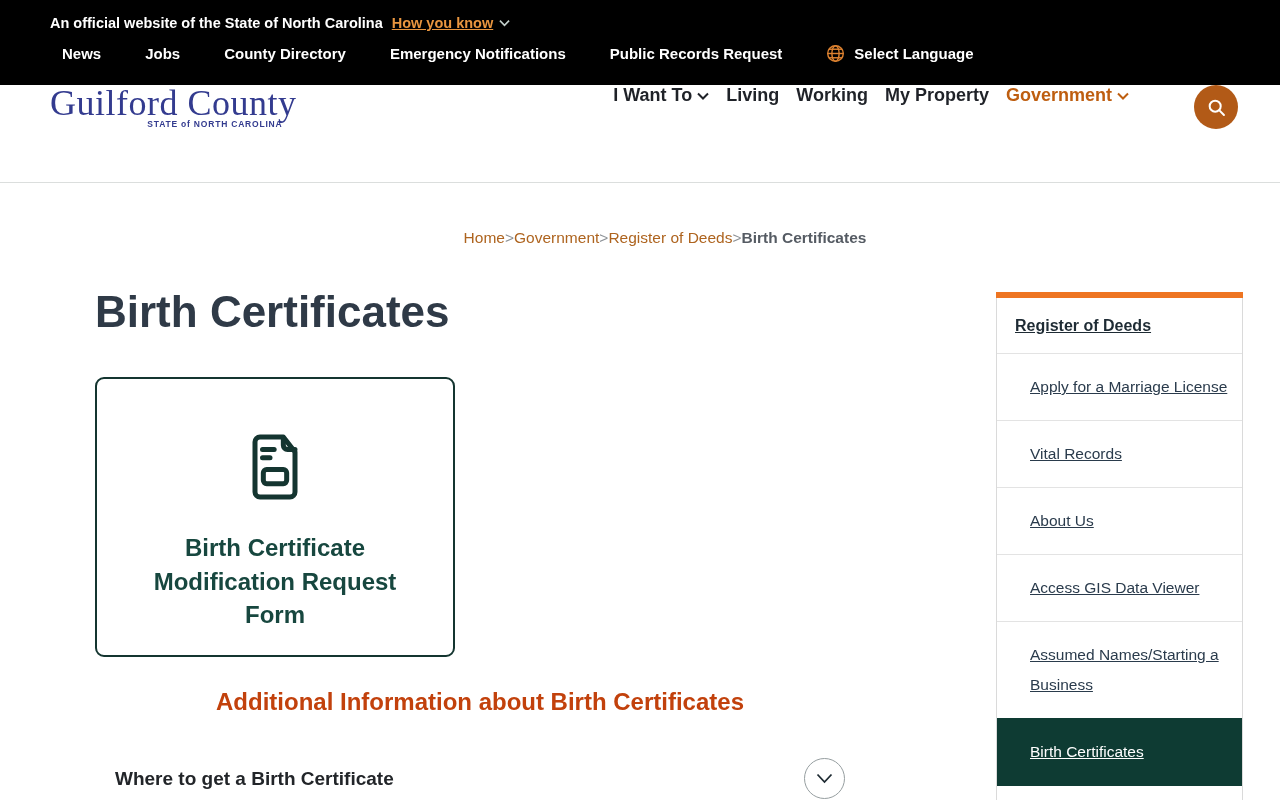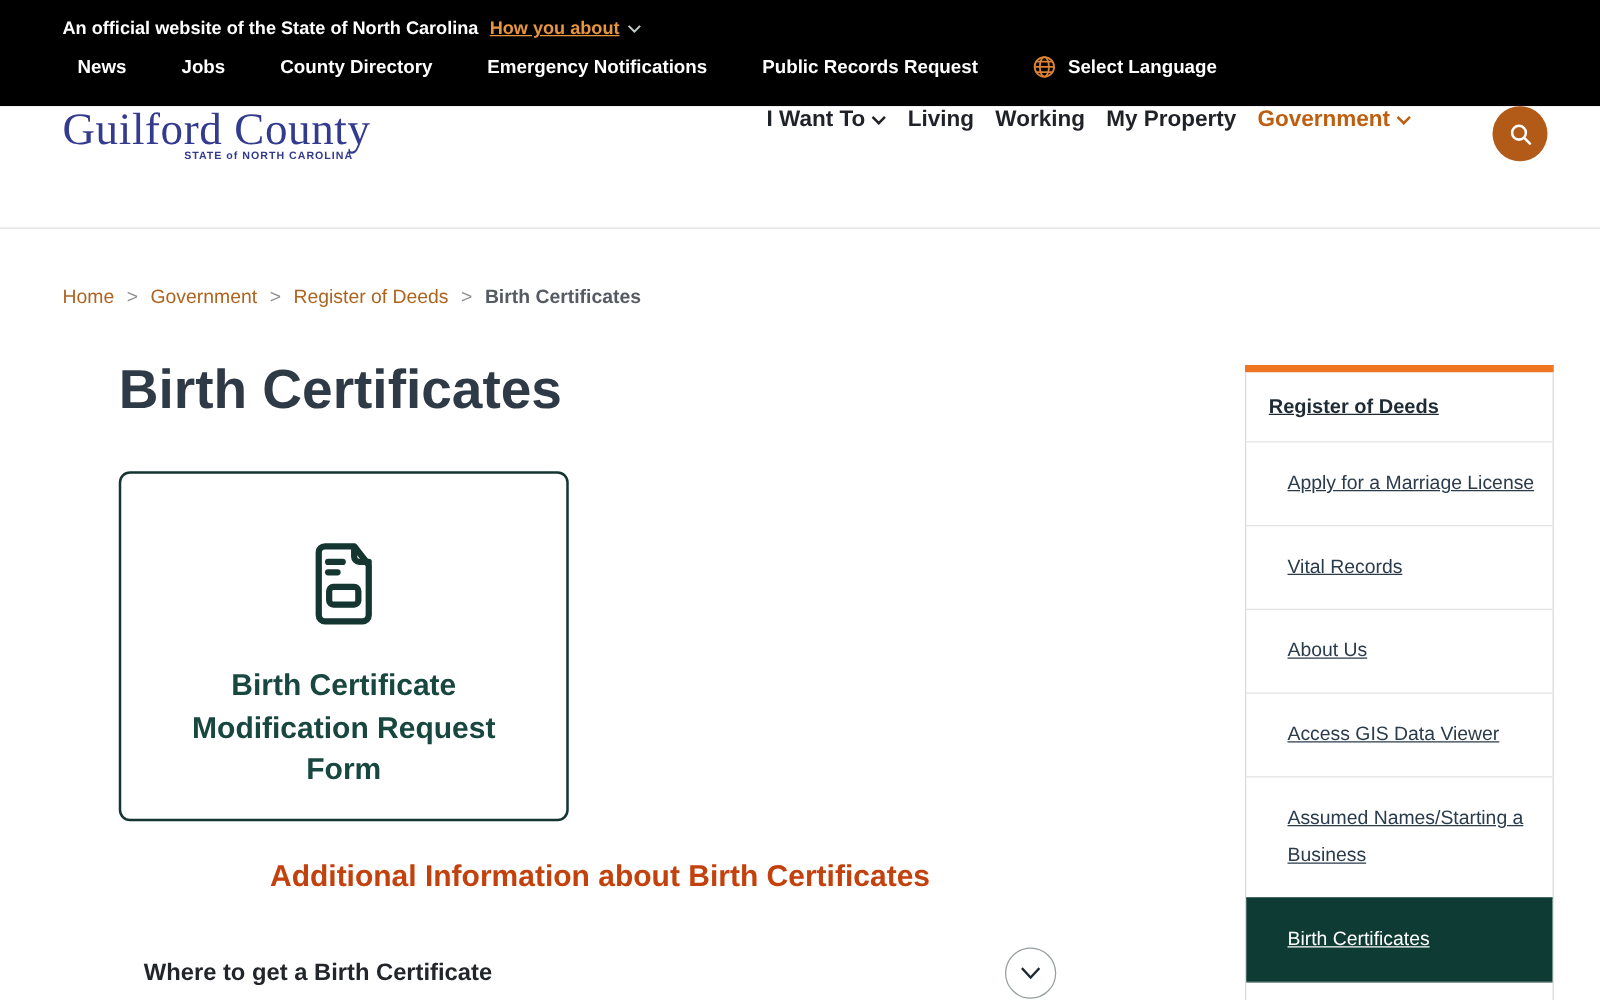--- a/index.html
+++ b/index.html
@@ -25,21 +25,21 @@
   .logo-sub { font-size:8.5px; font-weight:700; color:#333B8F; letter-spacing:0.8px;
               text-align:right; margin:-2px 14px 0 0; }
   .main-nav { margin-left:auto; display:flex; align-items:center; gap:17px;
               font-size:18px; font-weight:700; color:#1F2228; }
   .main-nav .nav-item { display:flex; align-items:center; gap:5px; cursor:pointer; }
   .nav-item.accent { color:#BE5E10; }
   .search-btn { width:44px; height:44px; border-radius:50%; background:#B25A17; border:none;
                 display:flex; align-items:center; justify-content:center; margin-left:65px; cursor:pointer; }
 
   
-  .breadcrumb { padding:46px 0 0 50px; font-size:15.5px; display:flex; gap:10px; align-items:center; }
+  .breadcrumb { padding:46px 0 0 50px; font-size:15.5px; display:flex; align-items:center;justify-content:center; }
   .crumb-link { color:#AE641F; text-decoration:none; cursor:pointer; }
   .crumb-sep { color:#8C9196; }
   .crumb-current { color:#555B63; font-weight:700; }
 
   
   .page { position:relative; }
   .main-col { margin-left:95px; width:770px; }
   .page-title { margin-top:40px; font-size:44px; font-weight:600; color:#2F3A47; }
 
   .cards { display:flex; gap:50px; margin-top:40px; }
@@ -66,21 +66,21 @@
                   text-decoration:underline; border-top:1px solid #E3E3E3; line-height:30px; cursor:pointer; }
   .sidebar-item.active { background:#0E3B33; color:#fff; border-top-color:#0E3B33; }
   .sidebar-item.active + .sidebar-item { border-top-color:#0E3B33; }
 </style>
 </head>
 <body>
 
 <div class="topbar">
   <div class="official-row">
     <span>An official website of the State of North Carolina</span>
-    <span class="official-link">How you about</span>
+    <span class="official-link">How you know</span>
     <span class="official-chev">
       <svg width="11" height="8" viewBox="0 0 12 8">
           <polyline points="1,1.5 6,6.5 11,1.5" fill="none" stroke="currentColor" stroke-width="1.8"></polyline>
         </svg>
     </span>
   </div>
   <nav class="util-nav">
     <a class="util-link">News</a>
     <a class="util-link">Jobs</a>
     <a class="util-link">County Directory</a>

